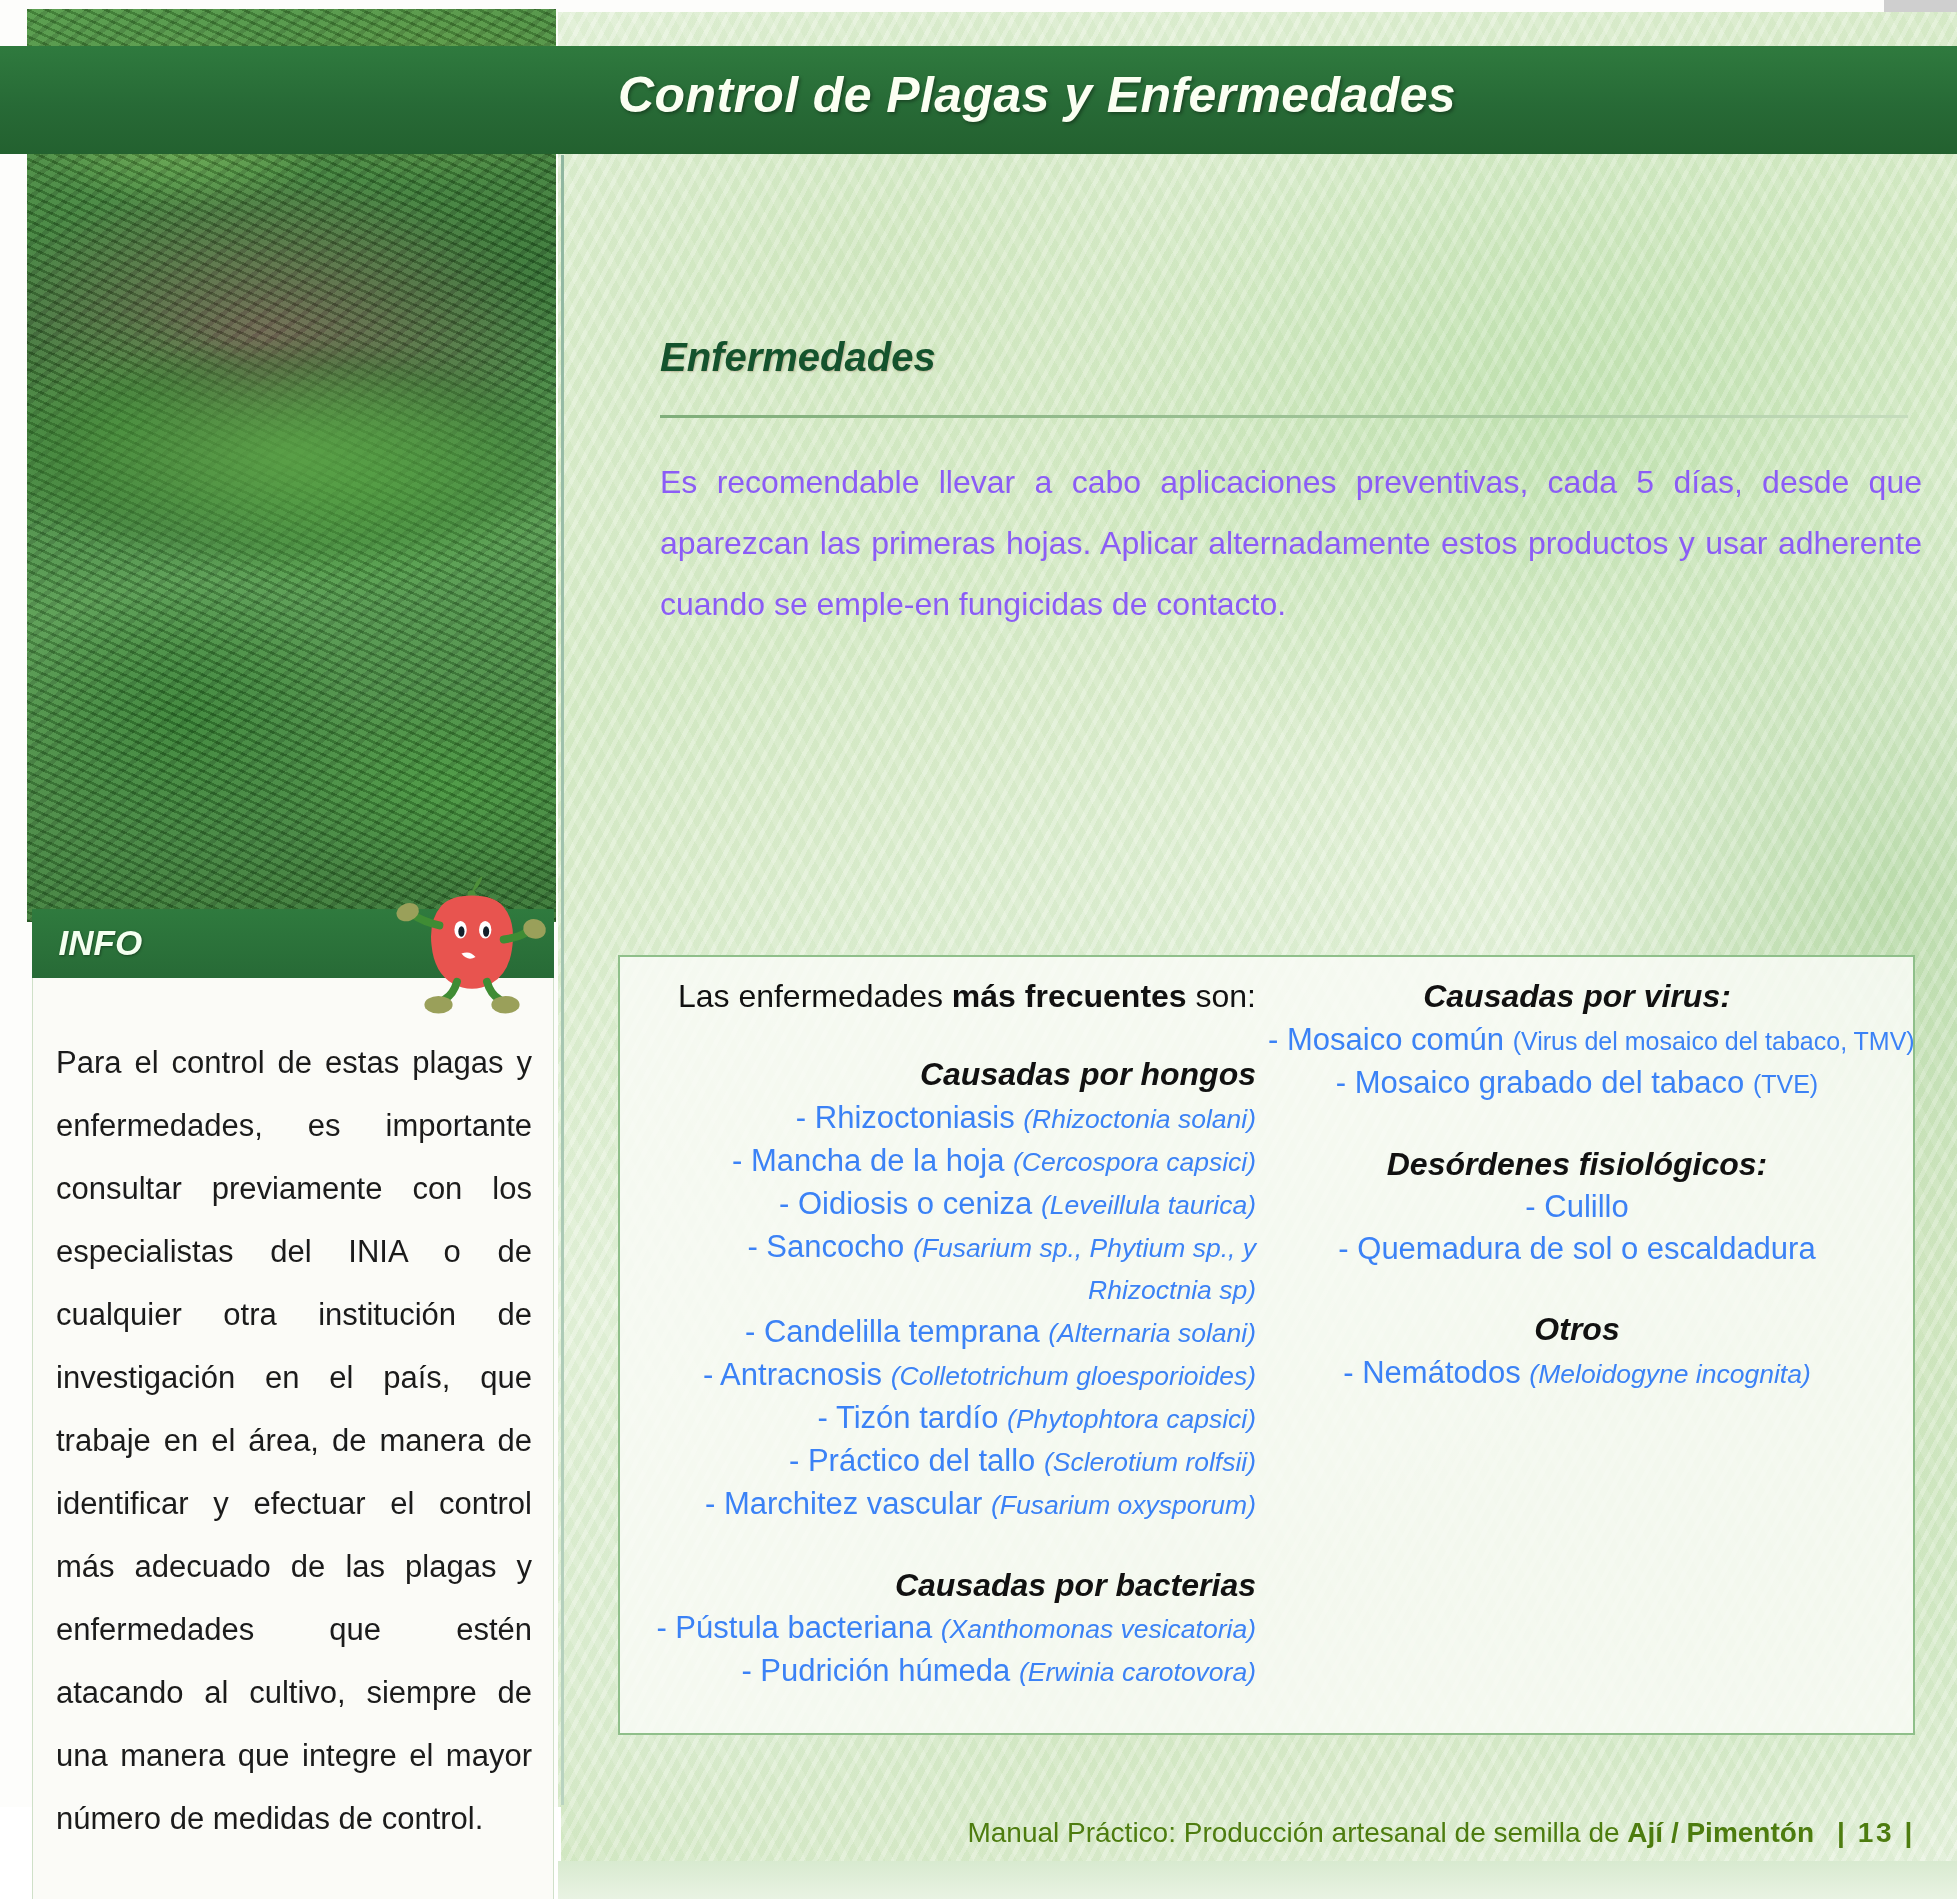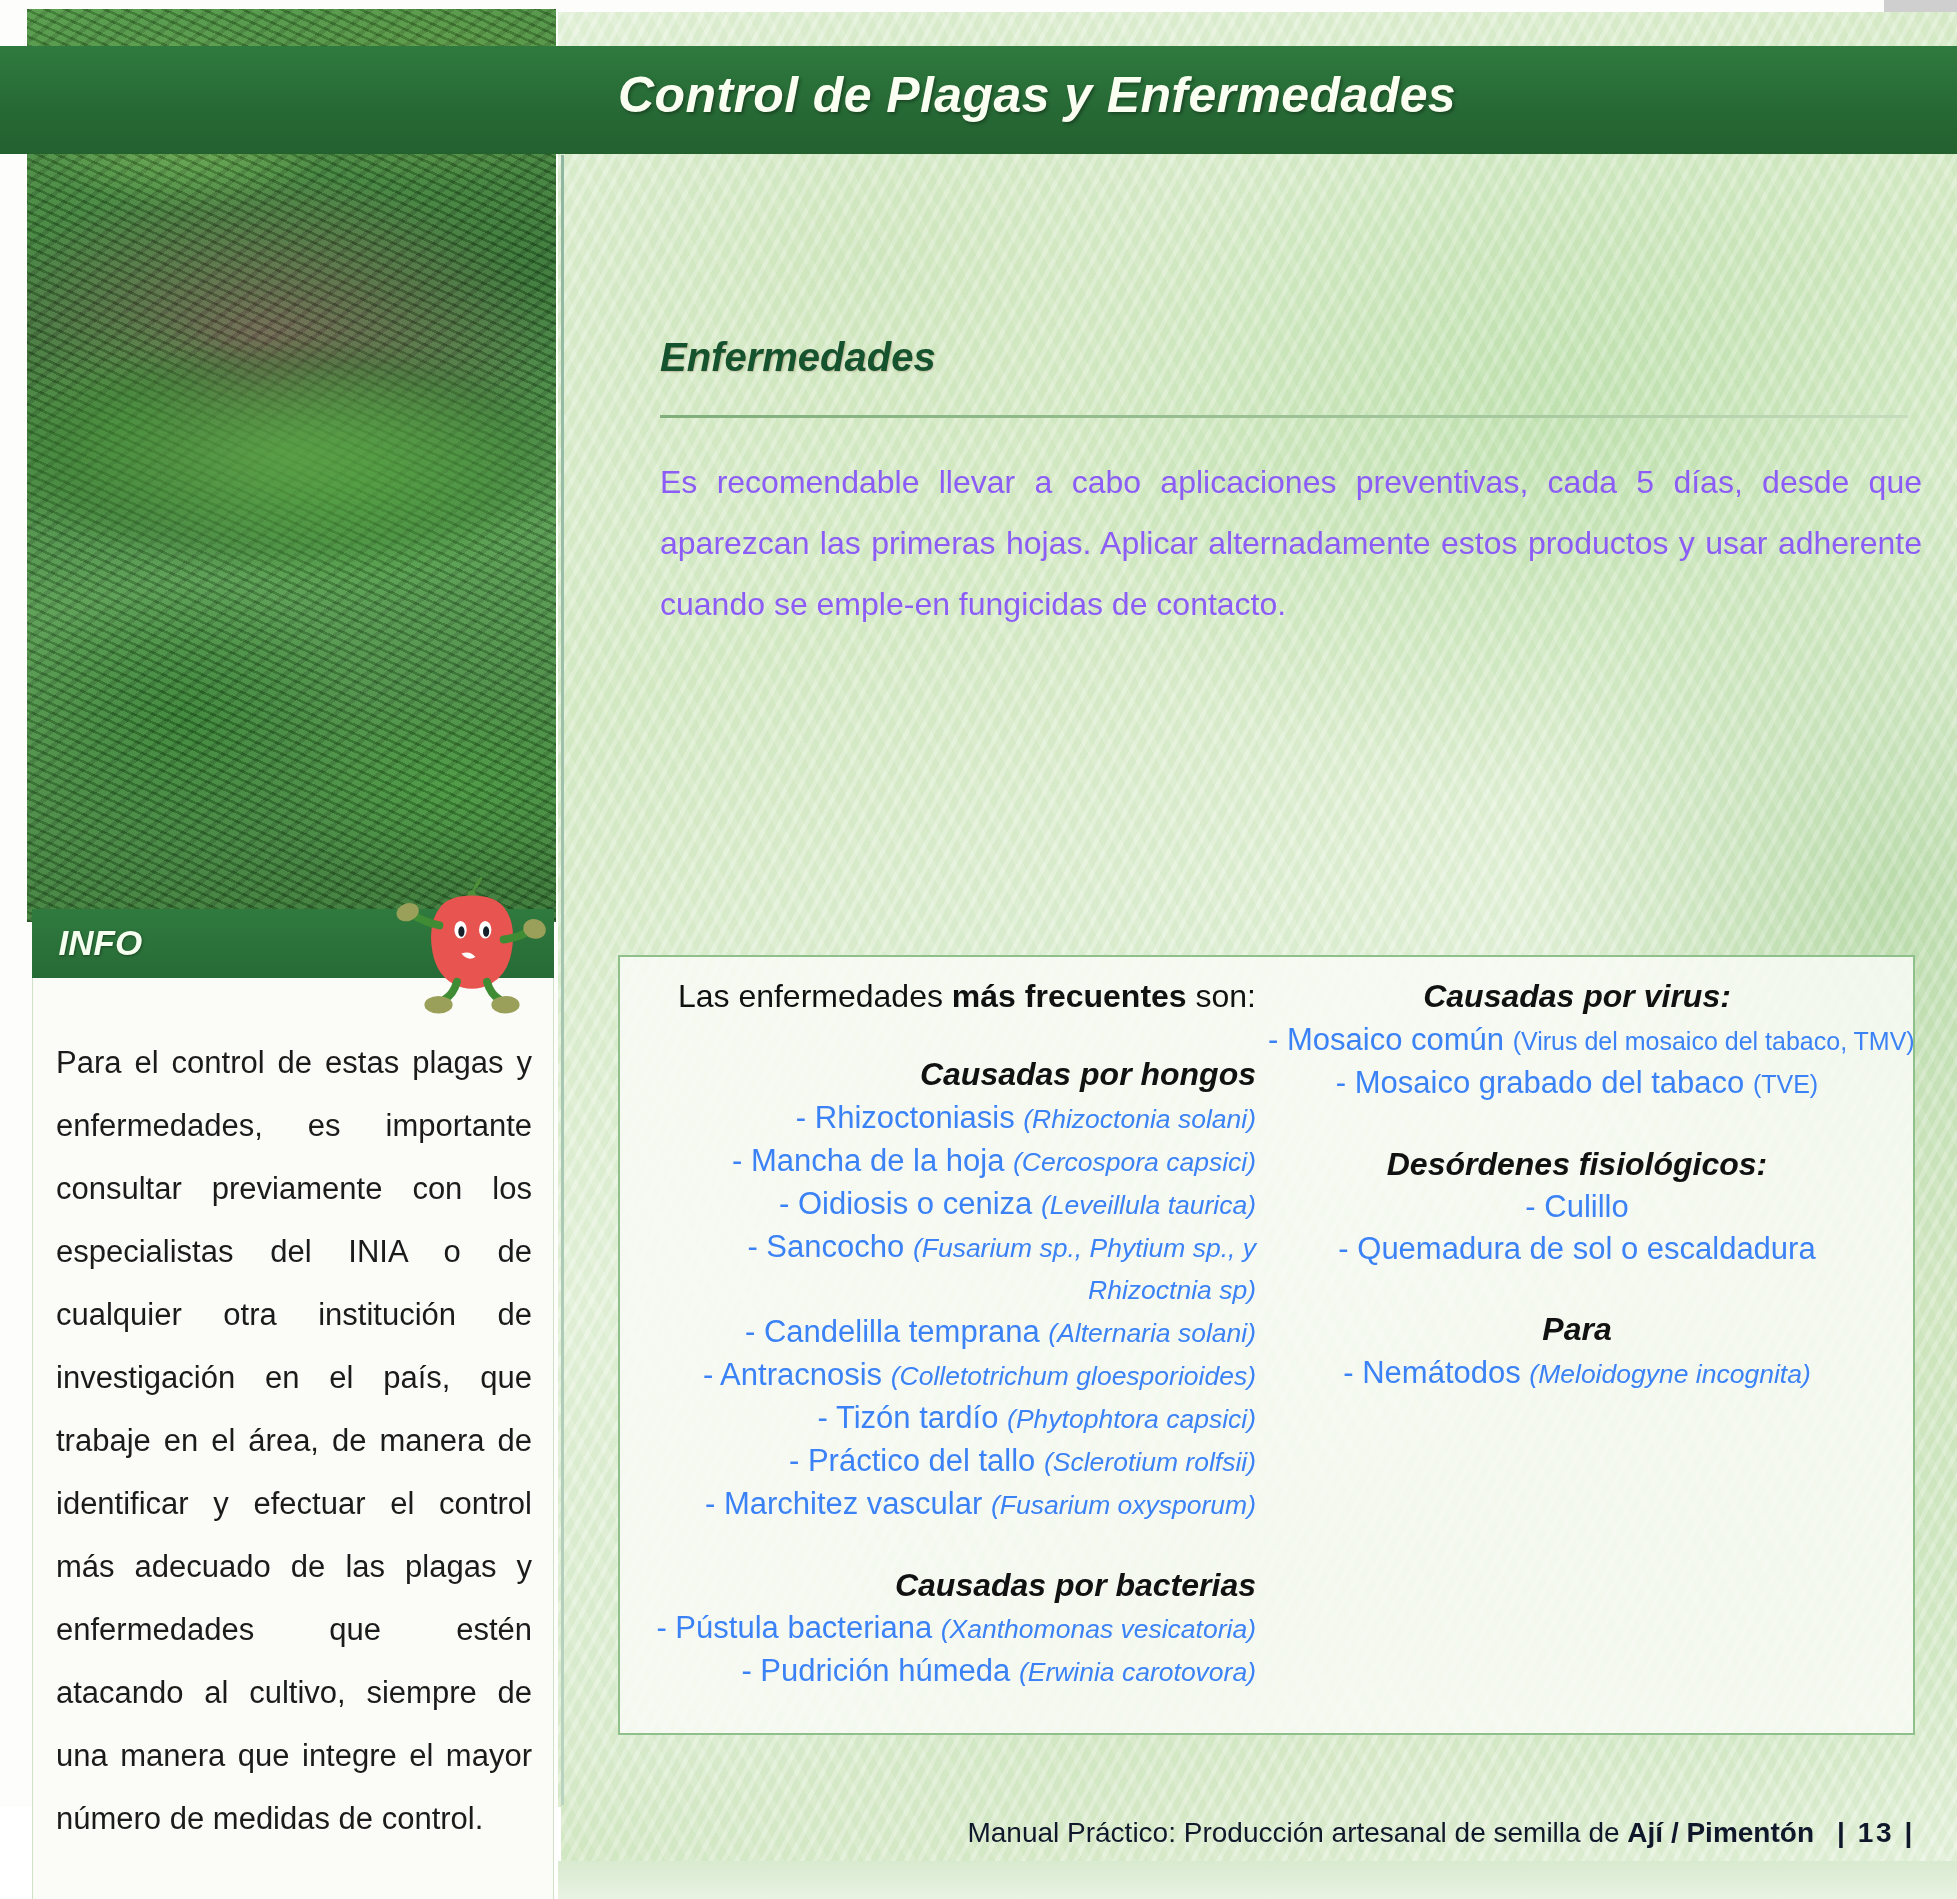--- a/index.html
+++ b/index.html
@@ -216,21 +216,21 @@
   .item .sm { font-size: 25px; font-style: normal; }
   .item.cont { padding-left: 148px; font-style: italic; font-size: 26.5px; }
 
   
   .footer {
     position: absolute;
     left: 618px; top: 1817px;
     width: 1297px;
     z-index: 5;
     font-size: 28px;
-    color: #0f172a;
+    color: #4d7c0f;
     text-align: right;
     white-space: nowrap;
   }
   .footer b { font-weight: bold; }
   .footer .pg { margin-left: 23px; letter-spacing: 2.6px; font-weight: bold; }
 
   
   .bottom-band {
     position: absolute;
     left: 558px; top: 1861px;
@@ -332,21 +332,21 @@
         <div class="item"><span>- Mosaico grabado del tabaco</span> <span class="sm">(TVE)</span></div>
       </div>
 
       <div>
         <div class="grp-head spaced">Desórdenes fisiológicos:</div>
         <div class="item">- Culillo</div>
         <div class="item">- Quemadura de sol o escaldadura</div>
       </div>
 
       <div>
-        <div class="grp-head spaced">Para</div>
+        <div class="grp-head spaced">Otros</div>
         <div class="item"><span>- Nemátodos</span> <i>(Meloidogyne incognita)</i></div>
       </div>
     </div>
   </div>
 
   <div class="left-bottom"></div>
   <div class="bottom-band"></div>
 
   <div class="footer">
     <span>Manual  Práctico:  Producción  artesanal  de  semilla  de  </span><b>Ají / Pimentón</b><span class="pg">| 13 |</span>

